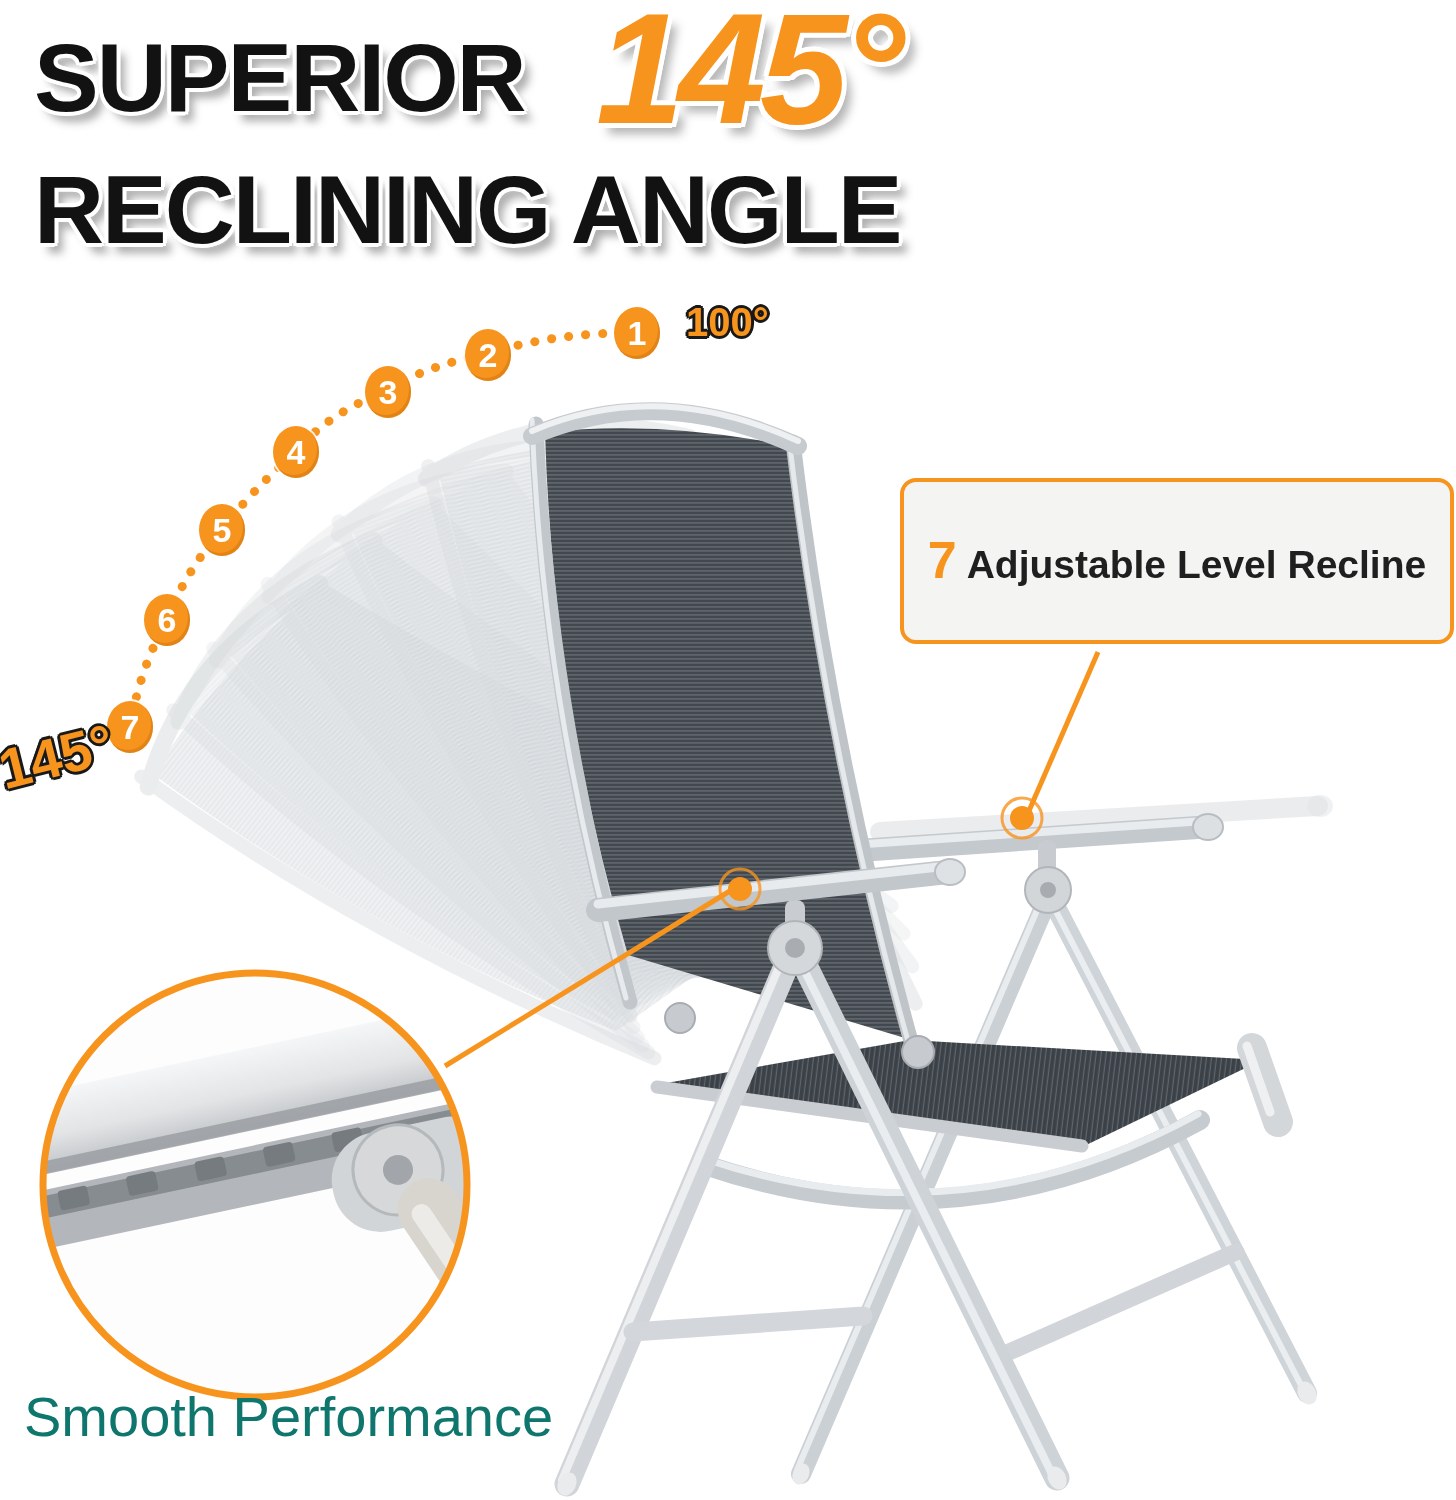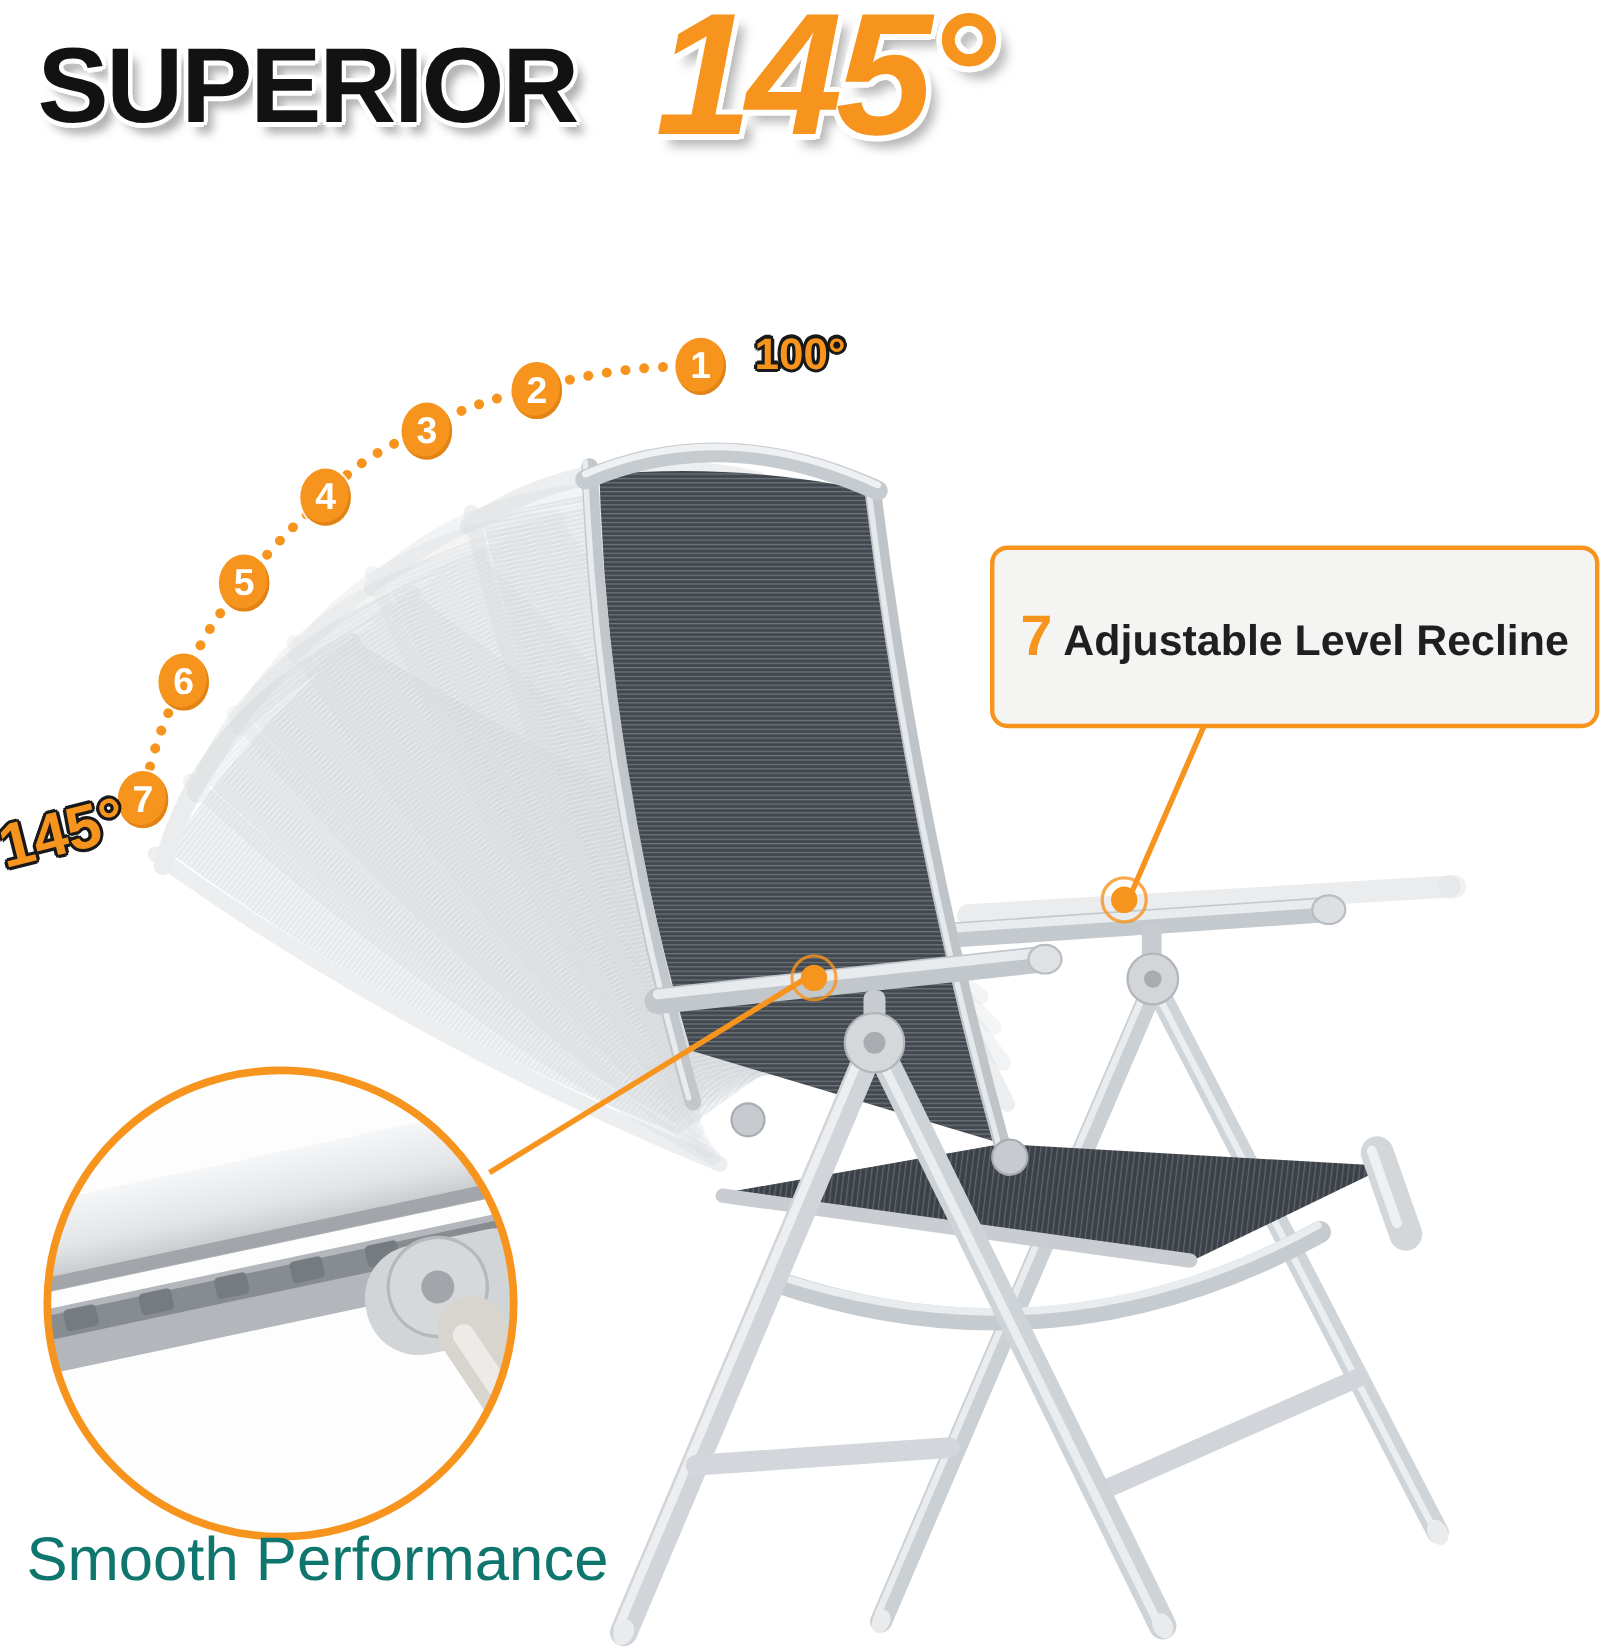--- a/index.html
+++ b/index.html
@@ -32,21 +32,21 @@
   }
   
   .lvl{
     position:absolute;z-index:3;width:46px;height:52px;border-radius:50%;
     background:#F7941E;color:#ffffff;display:flex;align-items:center;justify-content:center;
     font-size:34px;font-weight:800;
     box-shadow:0 0 0 2px rgba(255,255,255,.85), inset -2px -3px 0 rgba(200,110,10,.45);
   }
   
   .callout{
-    position:absolute;z-index:3;left:900px;top:496px;width:546px;height:158px;
+    position:absolute;z-index:3;left:900px;top:478px;width:546px;height:158px;
     background:#f4f4f2;border:4px solid #F7941E;border-radius:16px;
     display:flex;flex-direction:column;align-items:center;justify-content:center;
     font-size:39px;font-weight:700;color:#1f1f1f;line-height:1.3;
   }
   .callout .big-num{color:#F7941E;font-size:52px;font-weight:800;margin-right:10px;}
   .callout .o{color:#F7941E;font-size:46px;font-weight:800;}
   .caption{
     font-size:56px;font-weight:400;color:#0f766e;letter-spacing:0px;
   }
 </style>
@@ -206,20 +206,21 @@
       </g>
       <g>
         <circle cx="740" cy="889" r="12" fill="#F7941E"></circle>
         <circle cx="740" cy="889" r="20" fill="none" stroke="#F7941E" stroke-width="3" opacity="0.8"></circle>
       </g>
     </g>
   </svg>
 
   <div class="txt headline-black" style="left:34px;top:22px;">SUPERIOR</div>
   <div class="txt headline-orange" style="left:596px;top:-22px;">145°</div>
+  <div class="txt headline-black" style="left:34px;top:154px;">RECLINING ANGLE</div>
 
   <div class="lvl" style="left:614px;top:307px;">
       <span>1</span>
     </div>
   <div class="lvl" style="left:465px;top:329px;">
       <span>2</span>
     </div>
   <div class="lvl" style="left:365px;top:366px;">
       <span>3</span>
     </div>

